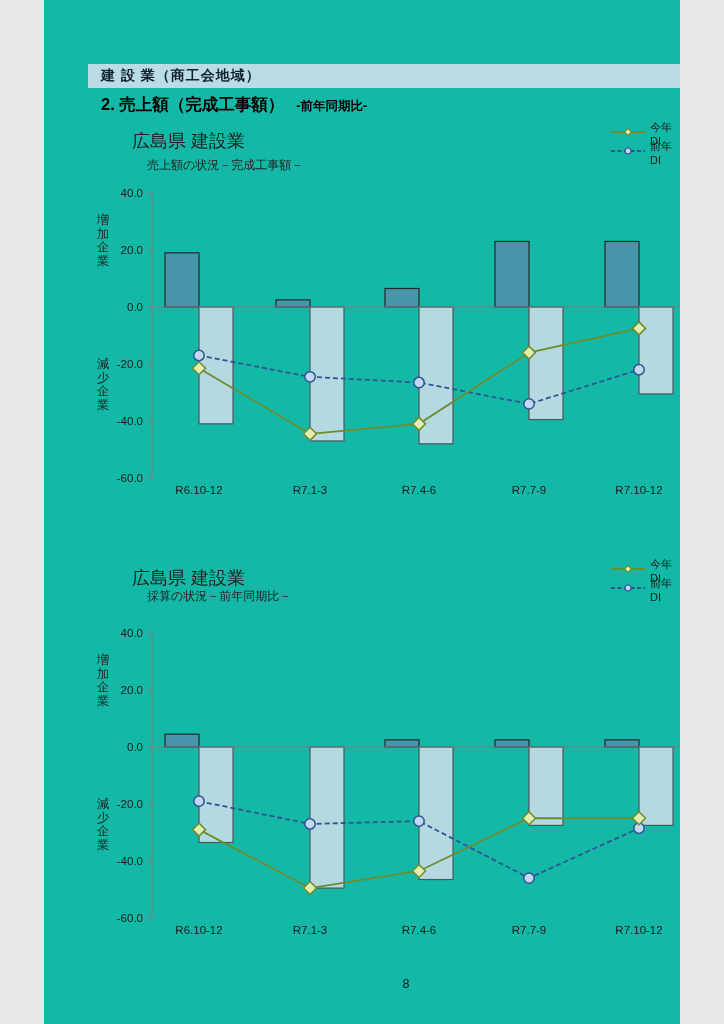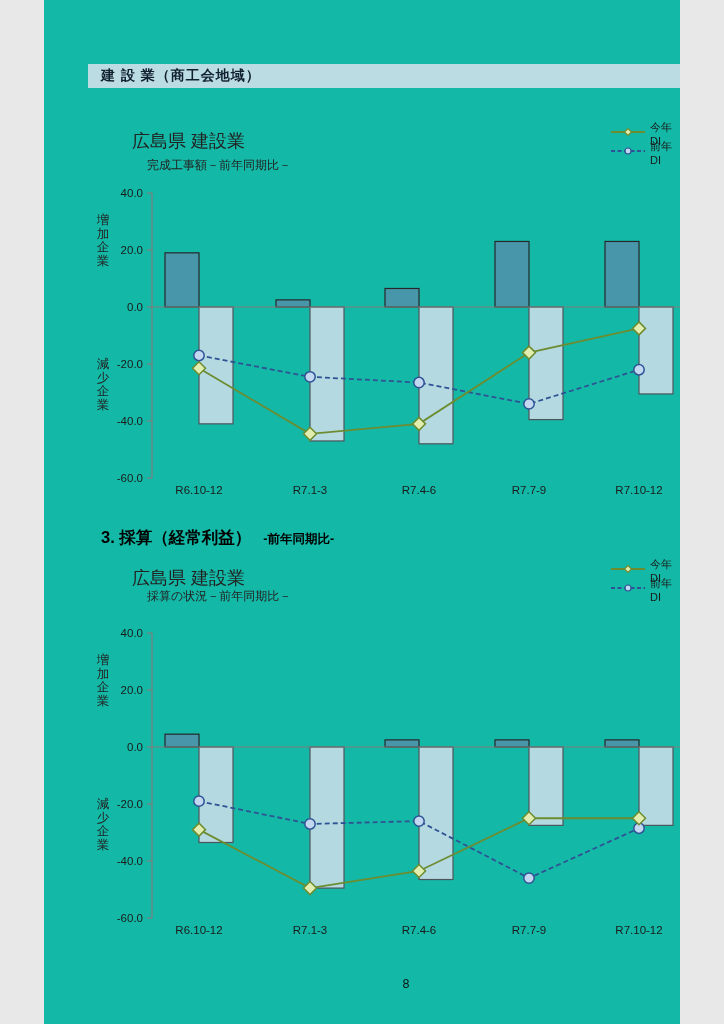--- a/index.html
+++ b/index.html
@@ -32,41 +32,44 @@
   .pageno{position:absolute;left:0;top:977px;width:724px;text-align:center;
     font-size:12.5px;color:#111;}
 </style>
 </head>
 <body>
 
 <div class="page">
 
   <div class="band" id="header-band" style="background: rgb(188, 220, 228);">建 設 業（商工会地域）</div>
 
+  <div class="sec-heading" style="top:94px;">
+    <span class="h-main">2. 売上額（完成工事額）</span><span class="h-note">-前年同期比-</span>
+  </div>
 
   <div class="chart-title" style="left:88px;top:129px;">広島県 建設業</div>
 
   <div class="legend" style="left:566px;top:127px;">
     <div class="legend-row">
       <span class="legend-sample"><svg width="36" height="12">
             <line x1="1" y1="6" x2="35" y2="6" stroke="#6d8c30" stroke-width="1.8"></line>
             <path d="M 18 2.5 L 21.5 6 L 18 9.5 L 14.5 6 Z" fill="#e2eeb0" stroke="#6d8c30" stroke-width="1.2"></path>
           </svg></span>
       <span class="legend-label">今年DI</span>
     </div>
     <div class="legend-row">
       <span class="legend-sample"><svg width="36" height="12">
             <line x1="1" y1="6" x2="35" y2="6" stroke="#2e5395" stroke-width="1.8" stroke-dasharray="4 2.5"></line>
             <circle cx="18" cy="6" r="3" fill="#c2d8f0" stroke="#2e5395" stroke-width="1.2"></circle>
           </svg></span>
       <span class="legend-label">前年DI</span>
     </div>
   </div>
 
-  <div class="chart-subtitle" style="left:103px;top:157px;">完成工事額－前年同期比－</div>
+  <div class="chart-subtitle" style="left:103px;top:157px;">売上額の状況－完成工事額－</div>
 
   <div class="plot-wrap" style="left:40px;top:180px;">
     <div class="vlabel vlabel-top">増
 加
 企
 業</div>
     <div class="vlabel vlabel-bottom">減
 少
 企
 業</div>
@@ -108,23 +111,20 @@
         <circle cx="555" cy="189.70000000000002" r="5.2" fill="#c2d8f0" stroke="#2e5395" stroke-width="1.5"></circle>
         <polyline points="115,188.275 226,253.82500000000002 335,243.85 445,172.6 555,148.375" fill="none" stroke="#6d8c30" stroke-width="1.8"></polyline>
         <path d="M 115 181.775 L 121.5 188.275 L 115 194.775 L 108.5 188.275 Z" fill="#e2eeb0" stroke="#6d8c30" stroke-width="1.5"></path>
         <path d="M 226 247.32500000000002 L 232.5 253.82500000000002 L 226 260.32500000000005 L 219.5 253.82500000000002 Z" fill="#e2eeb0" stroke="#6d8c30" stroke-width="1.5"></path>
         <path d="M 335 237.35 L 341.5 243.85 L 335 250.35 L 328.5 243.85 Z" fill="#e2eeb0" stroke="#6d8c30" stroke-width="1.5"></path>
         <path d="M 445 166.1 L 451.5 172.6 L 445 179.1 L 438.5 172.6 Z" fill="#e2eeb0" stroke="#6d8c30" stroke-width="1.5"></path>
         <path d="M 555 141.875 L 561.5 148.375 L 555 154.875 L 548.5 148.375 Z" fill="#e2eeb0" stroke="#6d8c30" stroke-width="1.5"></path>
       </svg>
   </div>
 
-  <div class="sec-heading" style="top:527px;">
-    <span class="h-main">3. 採算（経常利益）</span><span class="h-note">-前年同期比-</span>
-  </div>
 
   <div class="chart-title" style="left:88px;top:566px;">広島県 建設業</div>
 
   <div class="legend" style="left:566px;top:564px;">
     <div class="legend-row">
       <span class="legend-sample"><svg width="36" height="12">
             <line x1="1" y1="6" x2="35" y2="6" stroke="#6d8c30" stroke-width="1.8"></line>
             <path d="M 18 2.5 L 21.5 6 L 18 9.5 L 14.5 6 Z" fill="#e2eeb0" stroke="#6d8c30" stroke-width="1.2"></path>
           </svg></span>
       <span class="legend-label">今年DI</span>

